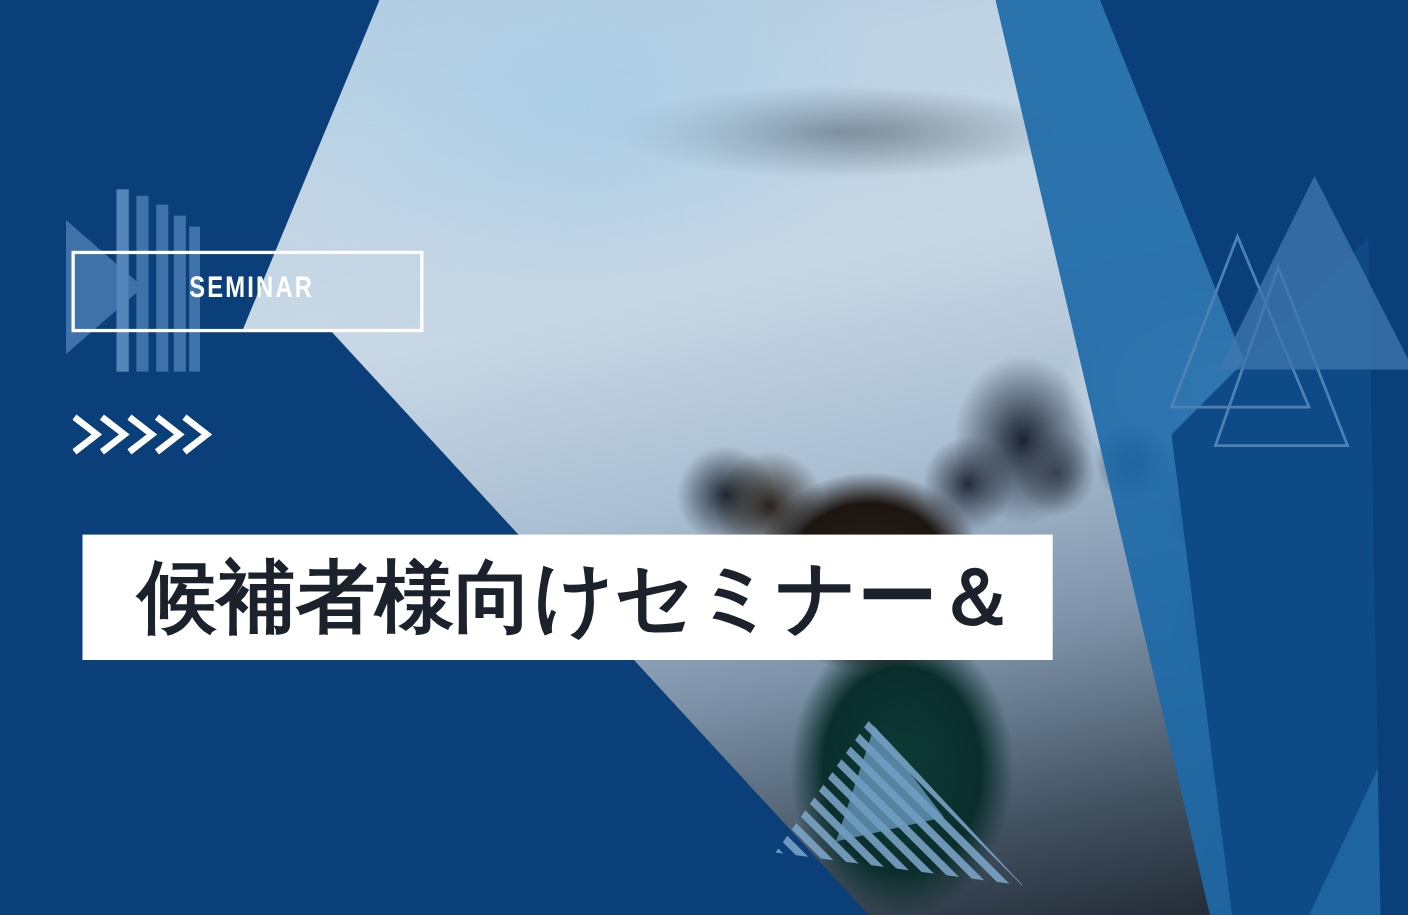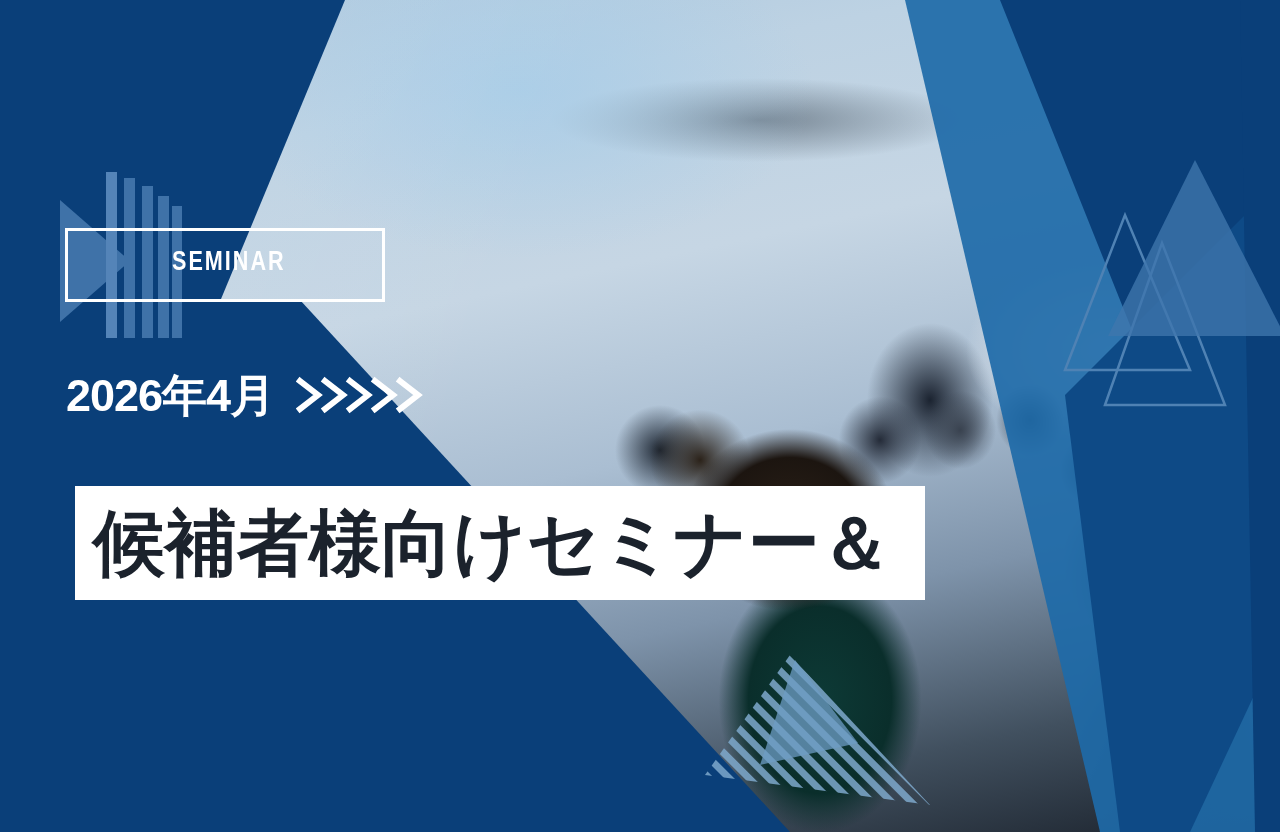--- a/index.html
+++ b/index.html
@@ -125,21 +125,21 @@
     letter-spacing:-1px;
     line-height:1;
   }
   .chevrons{display:flex;align-items:center;gap:1px;}
   .chevrons svg{display:block;}
 
   
   .title-box{
     position:absolute;
     background:#ffffff;
-    display:flex;align-items:center;
+    display:flex;align-items:center;padding-left:32px;
   }
   #title-box-1{left:75px;top:486px;width:850px;height:114px;}
   #title-box-2{left:75px;top:600px;width:441px;height:118px;}
   .title-line{
     color:#1b222c;
     font-weight:bold;
     font-size:72px;
     line-height:1;
     letter-spacing:0px;
     white-space:nowrap;
@@ -210,21 +210,20 @@
       <g fill="#5c8bbd" fill-opacity="0.75">
         <polygon points="54,0 65,0 65,166 54,166"></polygon>
       </g>
     </svg>
   </div>
 
   <div class="seminar-box"></div>
   <div class="seminar-text">SEMINAR</div>
 
   <div class="date-row">
-    <span class="date-text">2026年4月</span>
     <span class="chevrons">
       <svg width="132" height="46" viewBox="0 0 132 46">
         <g fill="none" stroke="#ffffff" stroke-width="6" stroke-linecap="square" stroke-linejoin="miter">
           <polyline points="4,9 22,23 4,37"></polyline>
           <polyline points="29,9 47,23 29,37"></polyline>
           <polyline points="54,9 72,23 54,37"></polyline>
           <polyline points="79,9 97,23 79,37"></polyline>
           <polyline points="104,9 122,23 104,37"></polyline>
         </g>
       </svg>

